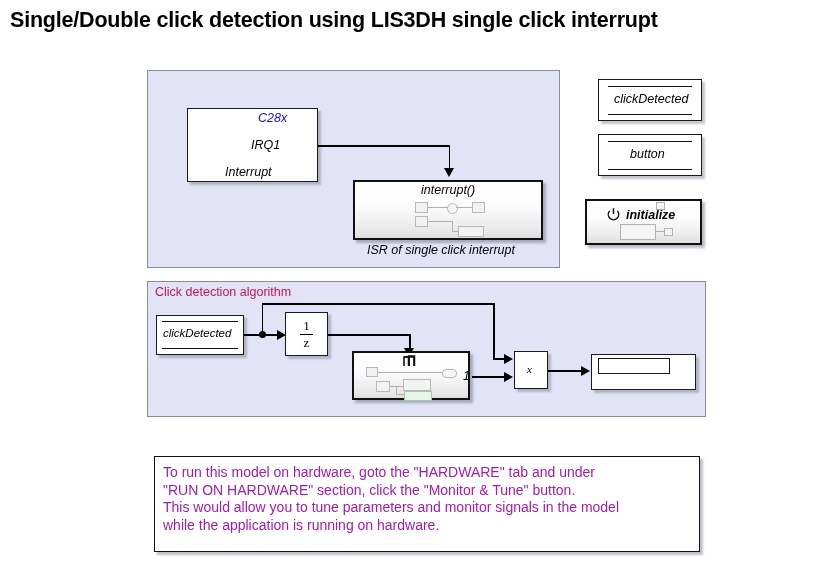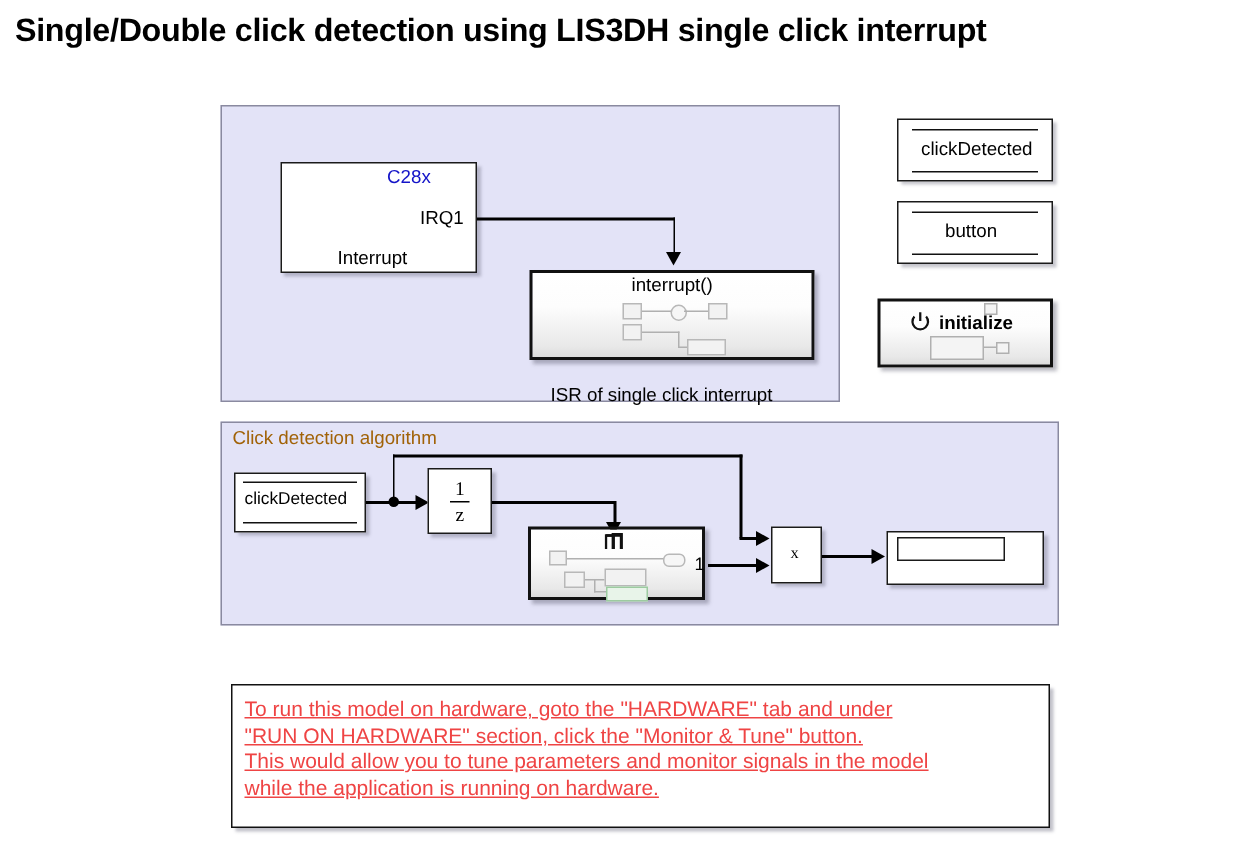--- a/index.html
+++ b/index.html
@@ -5,27 +5,27 @@
   html,body{margin:0;padding:0;background:#ffffff;}
   body{width:824px;height:568px;position:relative;overflow:hidden;
        font-family:"Liberation Sans","DejaVu Sans",sans-serif;color:#000;}
 
   #page-title{position:absolute;left:10px;top:8px;width:810px;
     font-size:21.5px;font-weight:bold;letter-spacing:-0.2px;color:#000;
     white-space:nowrap;}
 
   
   .panel{position:absolute;background:#e3e3f7;border:1px solid #8a8aa0;box-sizing:border-box;}
-  .panel-label{position:absolute;font-size:12.5px;color:#a16207;white-space:nowrap;}
+  .panel-label{position:absolute;font-size:12.5px;color:#be185d;white-space:nowrap;}
 
   
   .blk{position:absolute;box-sizing:border-box;background:#ffffff;
        border:1.4px solid #1a1a1a;
        box-shadow:2.5px 2.5px 2px rgba(90,90,110,0.35);}
-  .blk-txt{position:absolute;font-size:12.5px;color:#000;white-space:nowrap;}
+  .blk-txt{position:absolute;font-size:12.5px;color:#000;white-space:nowrap;font-style:italic;}
   .blk-txt.blue{color:#1414c8;}
 
   
   .subsys{position:absolute;box-sizing:border-box;
     border:2.2px solid #111;
     background:linear-gradient(to bottom,#ffffff 0%,#fdfdfd 40%,#e8e8e8 88%,#dcdcdc 100%);
     box-shadow:2.5px 2.5px 2.5px rgba(80,80,100,0.40);}
 
   .caption{position:absolute;font-size:12.5px;color:#000;white-space:nowrap;}
 
@@ -56,56 +56,56 @@
   .port-sq{position:absolute;box-sizing:border-box;border:1px solid #b0b0b0;background:#f4f4f4;}
 
   
   .frac{position:absolute;text-align:center;font-size:13px;
         font-family:"Liberation Serif","DejaVu Serif",serif;line-height:1.05;}
   .frac .bar{height:0;border-top:1.2px solid #000;margin:1px auto;}
 
   
   #note{position:absolute;box-sizing:border-box;background:#fff;
     border:1.8px solid #111;box-shadow:2.5px 2.5px 2px rgba(90,90,110,0.38);}
-  #note-text{position:absolute;font-size:14px;line-height:17.5px;color:#ef4444;
-    white-space:pre-line;text-decoration:underline;}
+  #note-text{position:absolute;font-size:14px;line-height:17.5px;color:#a21caf;
+    white-space:pre-line;}
 
   .power-ico{position:absolute;}
   .lbl-bold{font-weight:bold;}
 </style>
 </head>
 <body>
 
 <div id="page-title">Single/Double click detection using LIS3DH single click interrupt</div>
 
 <div class="panel" style="left:147px;top:70px;width:413px;height:198px;"></div>
 
 <div class="blk" style="left:187px;top:108px;width:131px;height:74px;"></div>
 <div class="blk-txt blue" style="left:258px;top:111px;text-align:center;">C28x</div>
-<div class="blk-txt" style="left:280px;top:138px;">IRQ1</div>
+<div class="blk-txt" style="left:251px;top:138px;">IRQ1</div>
 <div class="blk-txt" style="left:225px;top:165px;">Interrupt</div>
 
 <div class="ln lnh" style="left:318px;top:145px;width:132px;"></div>
 <div class="ln lnv" style="left:448.5px;top:145px;height:24px;"></div>
 <div class="arrow-d" style="left:443.5px;top:168px;"></div>
 
 <div class="subsys" style="left:353px;top:180px;width:190px;height:60px;"></div>
 <div class="blk-txt" style="left:421px;top:183px;">interrupt()</div>
 
 <div class="mini" style="left:415px;top:202px;width:13px;height:11px;"></div>
 <div class="mini" style="left:415px;top:216px;width:13px;height:11px;"></div>
 <div class="mini-ln mini-lnh" style="left:428px;top:207px;width:20px;"></div>
 <div class="mini-circ" style="left:447px;top:203px;width:9px;height:9px;"></div>
 <div class="mini-ln mini-lnh" style="left:456px;top:207px;width:17px;"></div>
 <div class="mini" style="left:472px;top:202px;width:13px;height:11px;"></div>
 <div class="mini-ln mini-lnh" style="left:428px;top:221px;width:25px;"></div>
 <div class="mini-ln mini-lnv" style="left:452px;top:221px;height:11px;"></div>
 <div class="mini-ln mini-lnh" style="left:452px;top:231px;width:10px;"></div>
 <div class="mini" style="left:458px;top:226px;width:26px;height:11px;"></div>
-<div class="caption" style="left:367px;top:256px;">ISR of single click interrupt</div>
+<div class="caption" style="left:367px;top:243px;font-style:italic;">ISR of single click interrupt</div>
 
 <div class="blk" style="left:598px;top:79px;width:104px;height:42px;"></div>
 <div class="dstore-rule" style="left:608px;top:86px;width:84px;"></div>
 <div class="dstore-rule" style="left:608px;top:114px;width:84px;"></div>
 <div class="blk-txt" style="left:614px;top:92px;">clickDetected</div>
 
 <div class="blk" style="left:598px;top:134px;width:104px;height:42px;"></div>
 <div class="dstore-rule" style="left:608px;top:141px;width:84px;"></div>
 <div class="dstore-rule" style="left:608px;top:169px;width:84px;"></div>
 <div class="blk-txt" style="left:630px;top:147px;">button</div>

